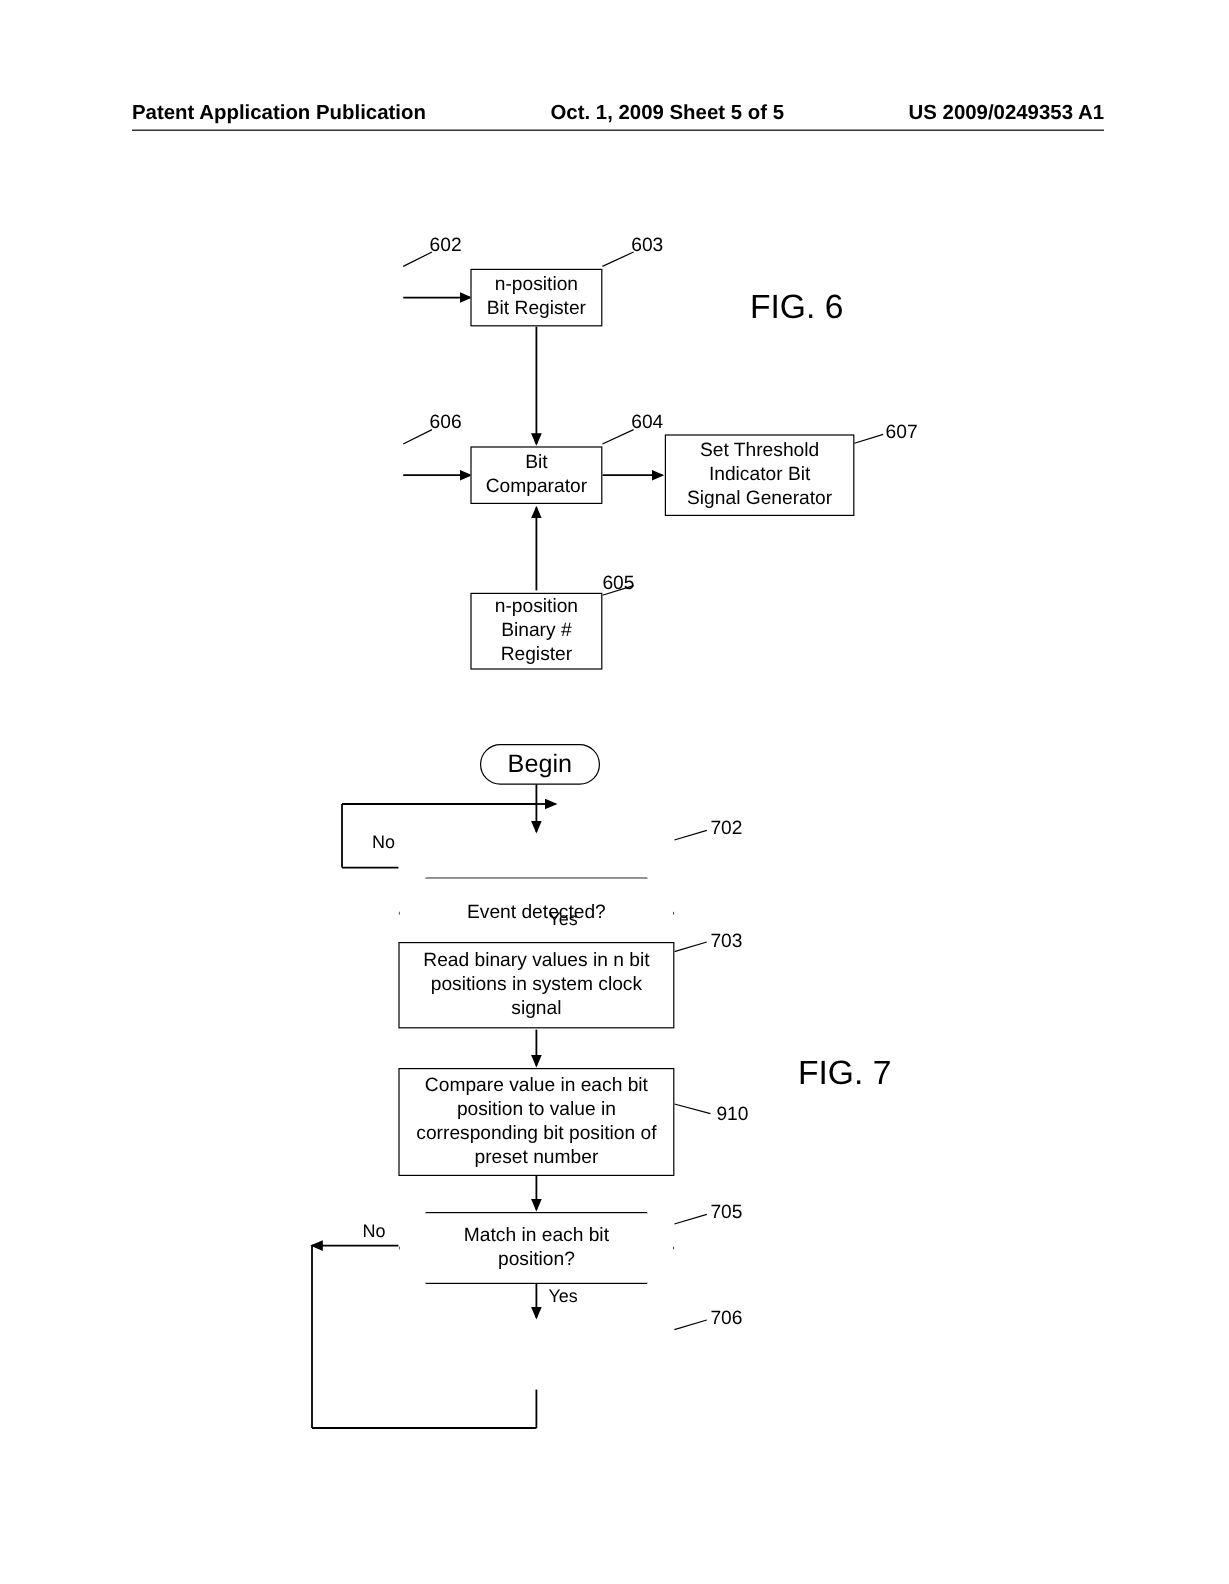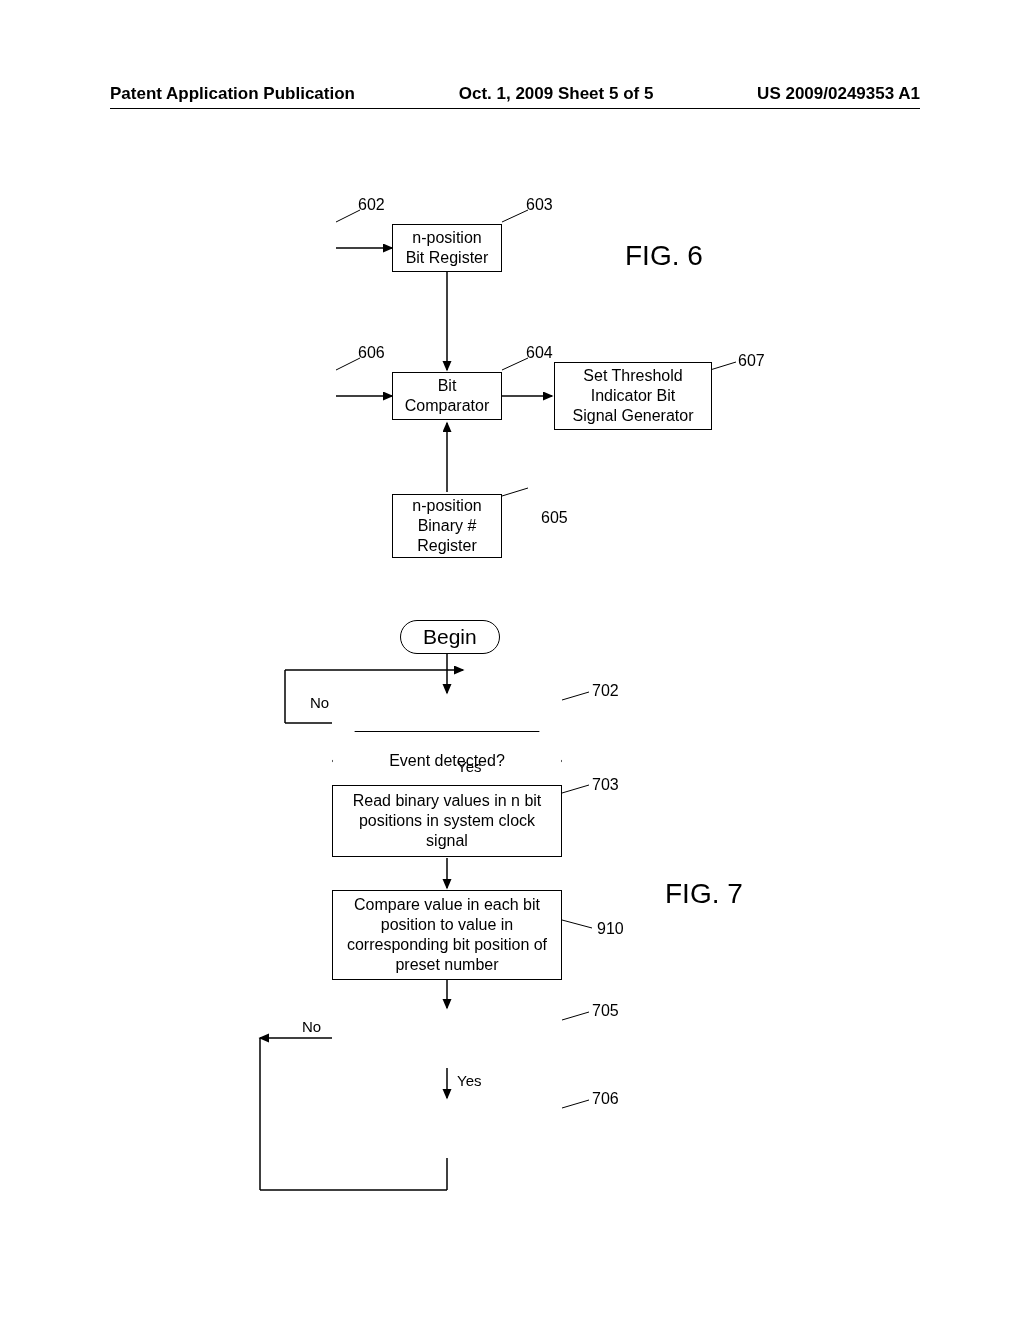--- a/index.html
+++ b/index.html
@@ -170,34 +170,37 @@
   <div class="box" style="left:392px; top:372px; width:110px; height:48px;">Bit<br>Comparator</div>
   <div class="box" style="left:554px; top:362px; width:158px; height:68px;">Set Threshold<br>Indicator Bit<br>Signal Generator</div>
 
   <div class="box" style="left:392px; top:494px; width:110px; height:64px;">n-position<br>Binary #<br>Register</div>
 
   <div class="ref-label" style="left:358px; top:196px;">602</div>
   <div class="ref-label" style="left:526px; top:196px;">603</div>
   <div class="ref-label" style="left:358px; top:344px;">606</div>
   <div class="ref-label" style="left:526px; top:344px;">604</div>
   <div class="ref-label" style="left:738px; top:352px;">607</div>
-  <div class="ref-label" style="left:541px; top:478px;margin-top:31px;">605</div>
+  <div class="ref-label" style="left:502px; top:478px;">605</div>
 
   <div class="fig-label" style="left:625px; top:240px;">FIG. 6</div>
 
   <div class="terminal" style="left:400px; top:620px;">Begin</div>
 
   <div class="decision-wrap" style="left:332px; top:695px;margin-top:36px;">
     <div class="decision-inner">Event detected?</div>
   </div>
 
   <div class="box" style="left:332px; top:890px; width:230px; height:90px;">Compare value in each bit position to value in corresponding bit position of preset number</div>
 
   <div class="box" style="left:332px; top:785px; width:230px; height:72px;">Read binary values in n bit positions in system clock signal</div>
 
+  <div class="decision-wrap" style="left:332px; top:1010px;">
+    <div class="decision-inner">Match in each bit position?</div>
+  </div>
 
 
   <div class="arrow-label" style="left:310px; top:694px;">No</div>
   <div class="arrow-label" style="left:457px; top:758px;">Yes</div>
   <div class="arrow-label" style="left:302px; top:1018px;">No</div>
   <div class="arrow-label" style="left:457px; top:1072px;">Yes</div>
 
   <div class="ref-label" style="left:592px; top:682px;">702</div>
   <div class="ref-label" style="left:592px; top:776px;">703</div>
   <div class="ref-label" style="left:597px; top:920px;">910</div>

